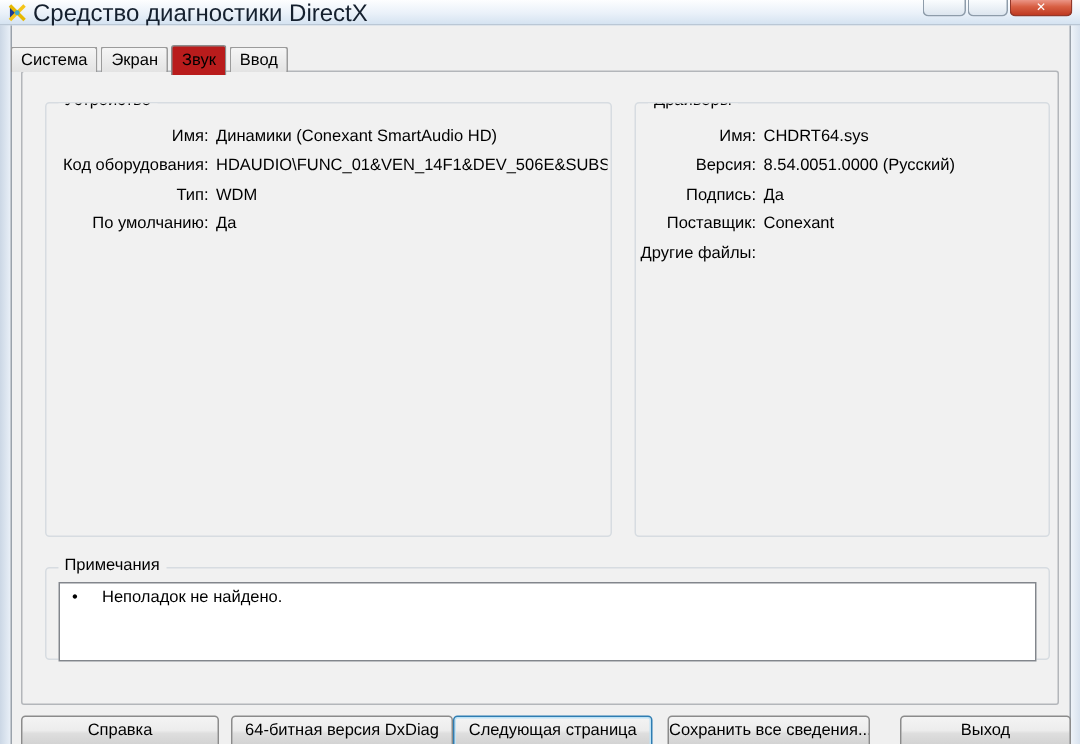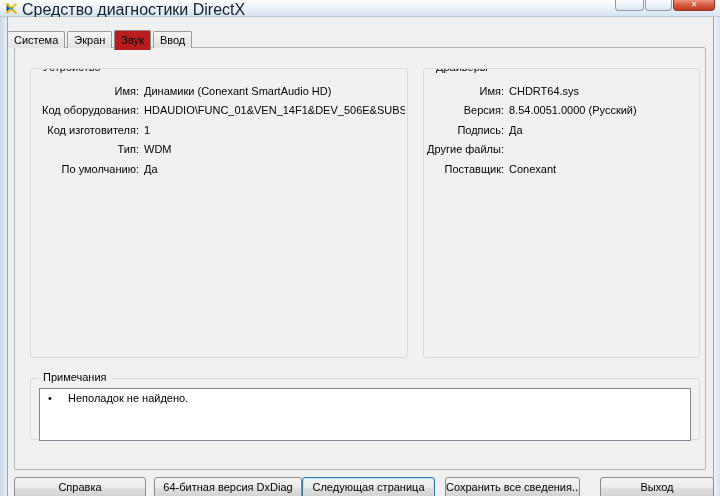--- a/index.html
+++ b/index.html
@@ -168,24 +168,20 @@
     <div class="info-rows">
       <div class="info-row">
         <span class="info-label">Имя:</span>
         <span class="info-value">Динамики (Conexant SmartAudio HD)</span>
       </div>
       <div class="info-row">
         <span class="info-label">Код оборудования:</span>
         <span class="info-value">HDAUDIO\FUNC_01&amp;VEN_14F1&amp;DEV_506E&amp;SUBSY</span>
       </div>
       <div class="info-row">
-        <span class="info-label">Код изготовителя:</span>
-        <span class="info-value">1</span>
-      </div>
-      <div class="info-row">
         <span class="info-label">Тип:</span>
         <span class="info-value">WDM</span>
       </div>
       <div class="info-row">
         <span class="info-label">По умолчанию:</span>
         <span class="info-value">Да</span>
       </div>
     </div>
   </div>
 
@@ -198,26 +194,26 @@
       </div>
       <div class="info-row">
         <span class="info-label">Версия:</span>
         <span class="info-value">8.54.0051.0000 (Русский)</span>
       </div>
       <div class="info-row">
         <span class="info-label">Подпись:</span>
         <span class="info-value">Да</span>
       </div>
       <div class="info-row">
+        <span class="info-label">Поставщик:</span>
+        <span class="info-value">Conexant</span>
+      </div>
+      <div class="info-row">
         <span class="info-label">Другие файлы:</span>
         <span class="info-value"></span>
-      </div>
-      <div class="info-row">
-        <span class="info-label">Поставщик:</span>
-        <span class="info-value">Conexant</span>
       </div>
     </div>
   </div>
 
   <div class="groupbox gb-notes">
     <div class="gb-label">Примечания</div>
     <div class="notes-box">
       <div class="note-item">
         <span class="note-bullet">•</span>
         <span class="note-text">Неполадок не найдено.</span>

